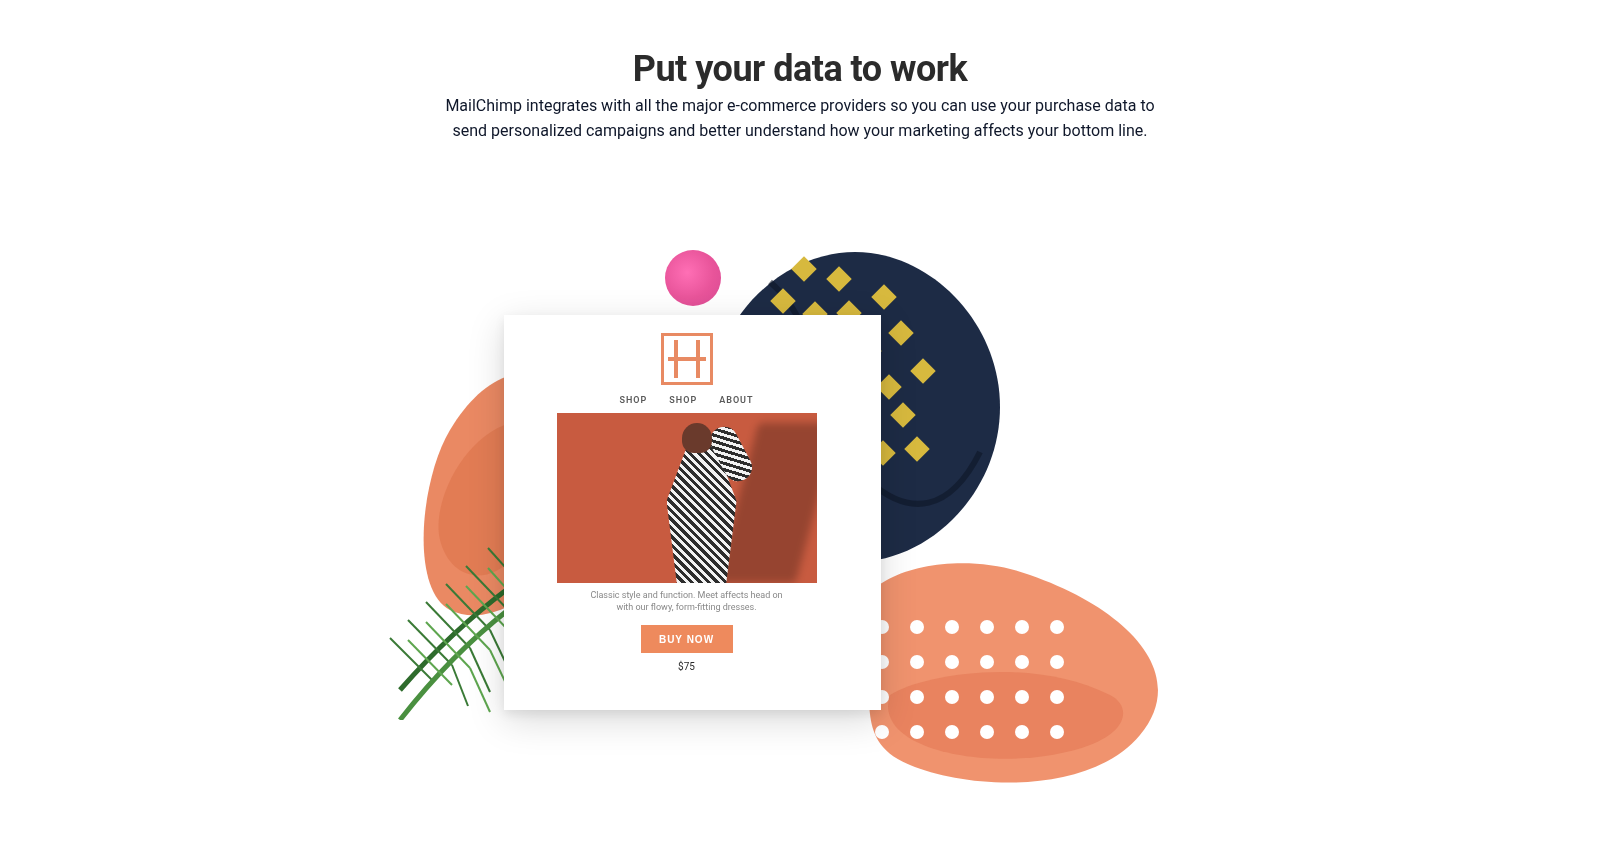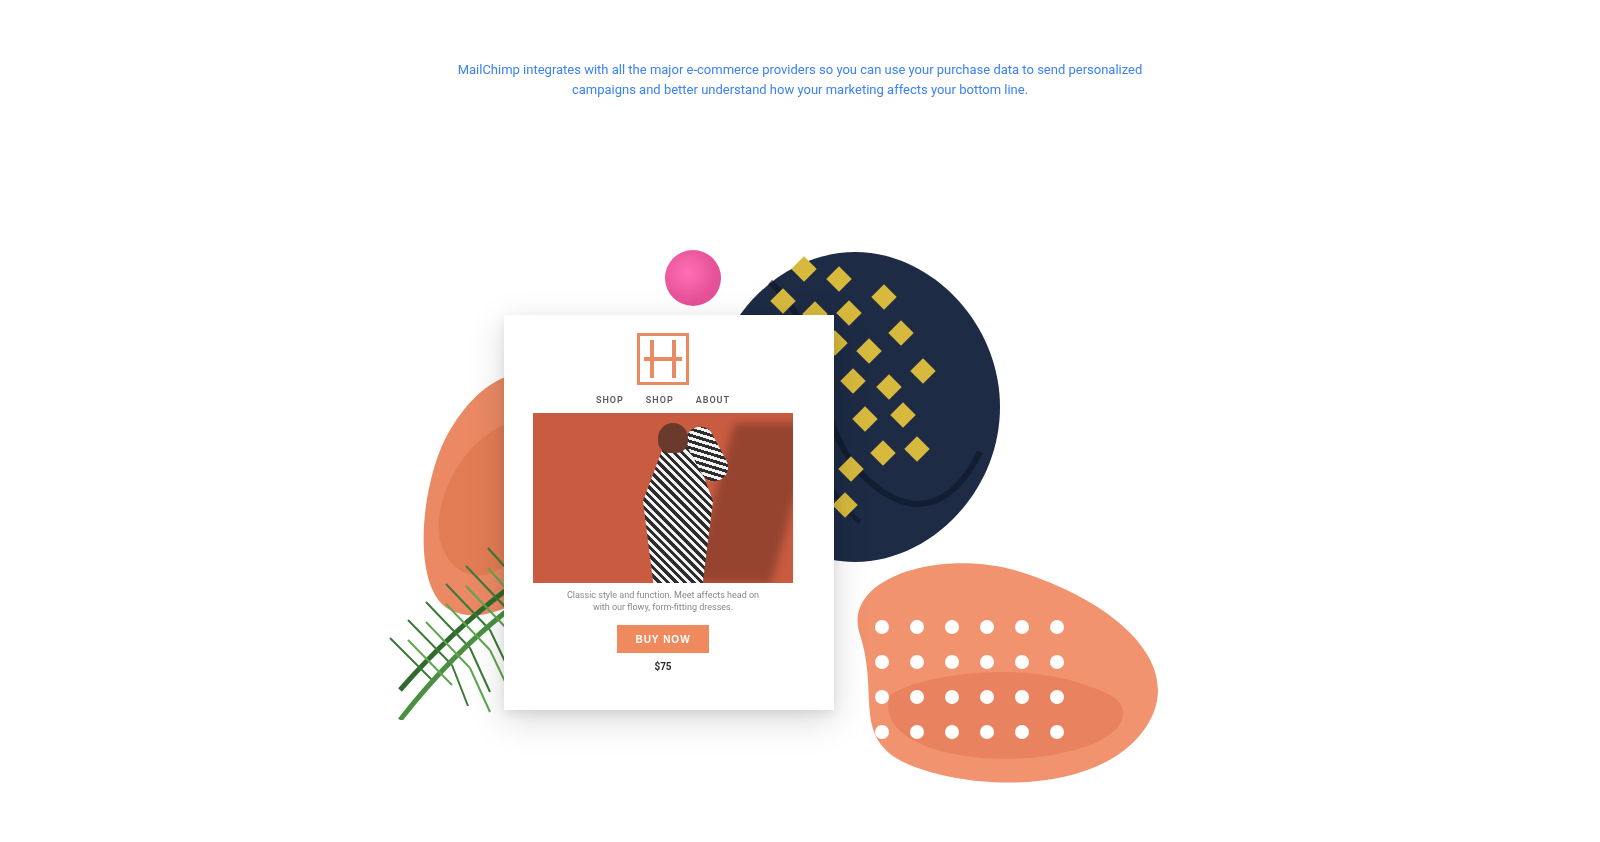--- a/index.html
+++ b/index.html
@@ -1,52 +1,53 @@
 <!DOCTYPE html>
 <html><head>
 <meta charset="utf-8">
 <style>
   * { margin: 0; padding: 0; box-sizing: border-box; }
   html, body { width: 1600px; height: 842px; background: #ffffff; font-family: -apple-system, BlinkMacSystemFont, "Segoe UI", Roboto, Helvetica, Arial, sans-serif; overflow: hidden; }
   .page { position: relative; width: 100%; height: 100%; }
   .header-block { position: absolute; top: 48px; left: 50%; transform: translateX(-50%); width: 720px; text-align: center; }
   .headline { font-size: 36px; font-weight: 700; color: #2b2b2b; letter-spacing: -0.5px; }
-  .subhead { margin-top: 12px; font-size: 13px; line-height: 1.55; color: #3b82f6; }
+  .subhead { margin-top: 4px; font-size: 16px; line-height: 1.55; color: #0f172a; }
   .illus-area { position: absolute; top: 230px; left: 50%; transform: translateX(-50%); width: 640px; height: 560px; }
   .blob-coral-right { position: absolute; left: 350px; top: 325px; width: 350px; height: 240px; }
   .blob-coral-left { position: absolute; left: -60px; top: 140px; width: 190px; height: 260px; }
   .blob-navy { position: absolute; left: 230px; top: 22px; width: 290px; height: 310px; }
   .pink-circle { position: absolute; left: 185px; top: 20px; width: 56px; height: 56px; border-radius: 50%; background: radial-gradient(circle at 40% 40%, #ff6fb5, #e8549a 55%, #d94a93); }
   .diamonds { position: absolute; width: 18px; height: 18px; background: #d7b93e; transform: rotate(45deg); }
   .palm { position: absolute; left: -110px; top: 260px; width: 260px; height: 230px; }
   .whitedots { position: absolute; left: 360px; top: 390px; width: 260px; height: 140px; }
   .dot { position: absolute; width: 14px; height: 14px; border-radius: 50%; background: #fff; }
-  .card { position: absolute; left: 24px; top: 85px; width: 330px; height: 395px; background: #fff; box-shadow: 0 10px 35px rgba(0,0,0,0.15), 0 4px 10px rgba(0,0,0,0.08); padding: 14px 16px 10px 4px; text-align: center; }
+  .card { position: absolute; left: 24px; top: 85px; width: 377px; height: 395px; background: #fff; box-shadow: 0 10px 35px rgba(0,0,0,0.15), 0 4px 10px rgba(0,0,0,0.08); padding: 14px 16px 10px 4px; text-align: center; }
   .logo-square { width: 52px; height: 52px; border: 3px solid #e88a63; margin: 4px auto 0 auto; position: relative; }
   .logo-square::before, .logo-square::after { content: ""; position: absolute; background: #e88a63; }
   .logo-square::before { left: 10px; top: 4px; width: 4px; height: 38px; box-shadow: 22px 0 0 #e88a63; }
   .logo-square::after { left: 4px; top: 21px; width: 38px; height: 4px; }
   .card-nav { display: flex; justify-content: center; gap: 22px; margin-top: 10px; margin-bottom: 8px; }
   .card-nav span { font-size: 9px; letter-spacing: 1px; color: #5a5a5a; font-weight: 600; }
   .product-image { width: 260px; height: 170px; margin: 6px auto 0 auto; background: #c85b40; position: relative; overflow: hidden; }
   .figure-body { position: absolute; left: 110px; top: 32px; width: 70px; height: 140px; background: repeating-linear-gradient(45deg,#2d2d2d 0 3px,#f2f2f2 3px 6px); border-radius: 30% 30% 0 0 / 20% 20% 0 0; clip-path: polygon(30% 0%, 70% 0%, 100% 40%, 85% 100%, 15% 100%, 0% 40%); }
   .figure-arm { position: absolute; left: 160px; top: 12px; width: 28px; height: 58px; background: repeating-linear-gradient(45deg,#2d2d2d 0 3px,#f2f2f2 3px 6px); border-radius: 14px; transform: rotate(-28deg); }
   .figure-hair { position: absolute; left: 125px; top: 10px; width: 30px; height: 30px; background: #6a3a2c; border-radius: 50% 50% 40% 40%; }
   .figure-shadow { position: absolute; left: 180px; top: 10px; width: 80px; height: 160px; background: rgba(0,0,0,0.25); transform: skewX(-15deg); filter: blur(4px); }
   .product-title { margin-top: 14px; font-size: 16px; font-weight: 600; color: #2b2b2b; }
   .product-desc { margin: 6px auto 0 auto; width: 210px; font-size: 9px; line-height: 1.35; color: #888; }
   .cta { margin: 12px auto 0 auto; width: 92px; height: 28px; background: #ee8a5d; color: #fff; font-size: 10px; font-weight: 700; letter-spacing: 1px; display: flex; align-items: center; justify-content: center; border: none; cursor: pointer; }
-  .price { margin-top: 8px; font-size: 10px; font-weight: 700; color: #2b2b2b; }
+  .price { margin-top: 8px; font-size: 10px; font-weight: 400; color: #2b2b2b; }
 </style>
 </head>
 <body>
 
 <div class="page">
 
   <div class="header-block">
+    <h1 class="headline">Put your data to work</h1>
     <p class="subhead">MailChimp integrates with all the major e-commerce providers so you can use your purchase data to send personalized campaigns and better understand how your marketing affects your bottom line.</p>
   </div>
 
   <div class="illus-area">
 
     <svg class="blob-coral-right" viewBox="0 0 350 240">
       <path d="M30,80 C10,20 120,-10 200,20 C300,55 360,120 310,180 C260,240 140,235 80,210 C20,185 50,140 30,80 Z" fill="#ef8a62" opacity="0.92"></path>
       <path d="M60,140 C90,120 200,100 280,140 C300,150 300,175 260,190 C180,220 40,200 60,140 Z" fill="#e27450" opacity="0.5"></path>
     </svg>
 

